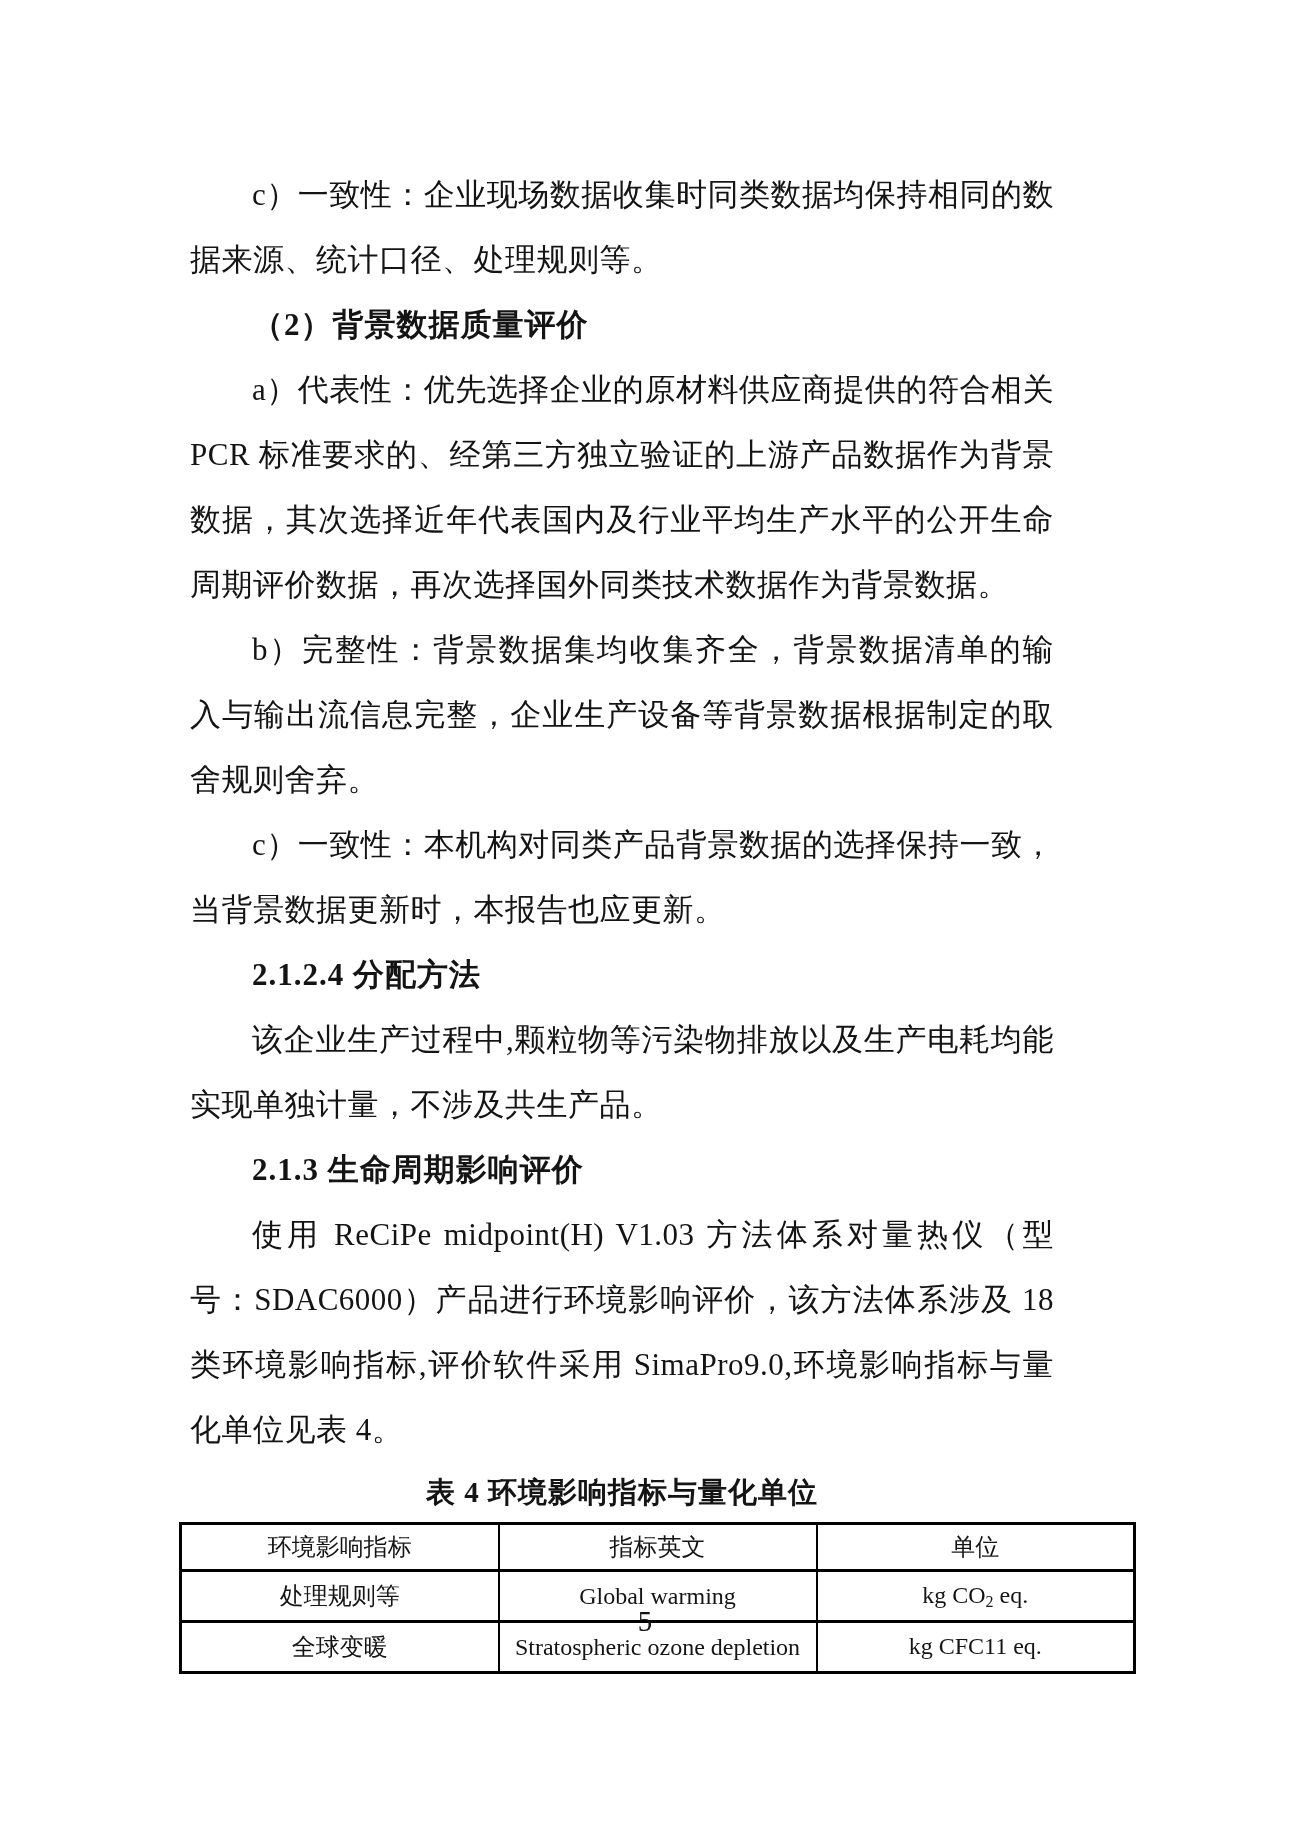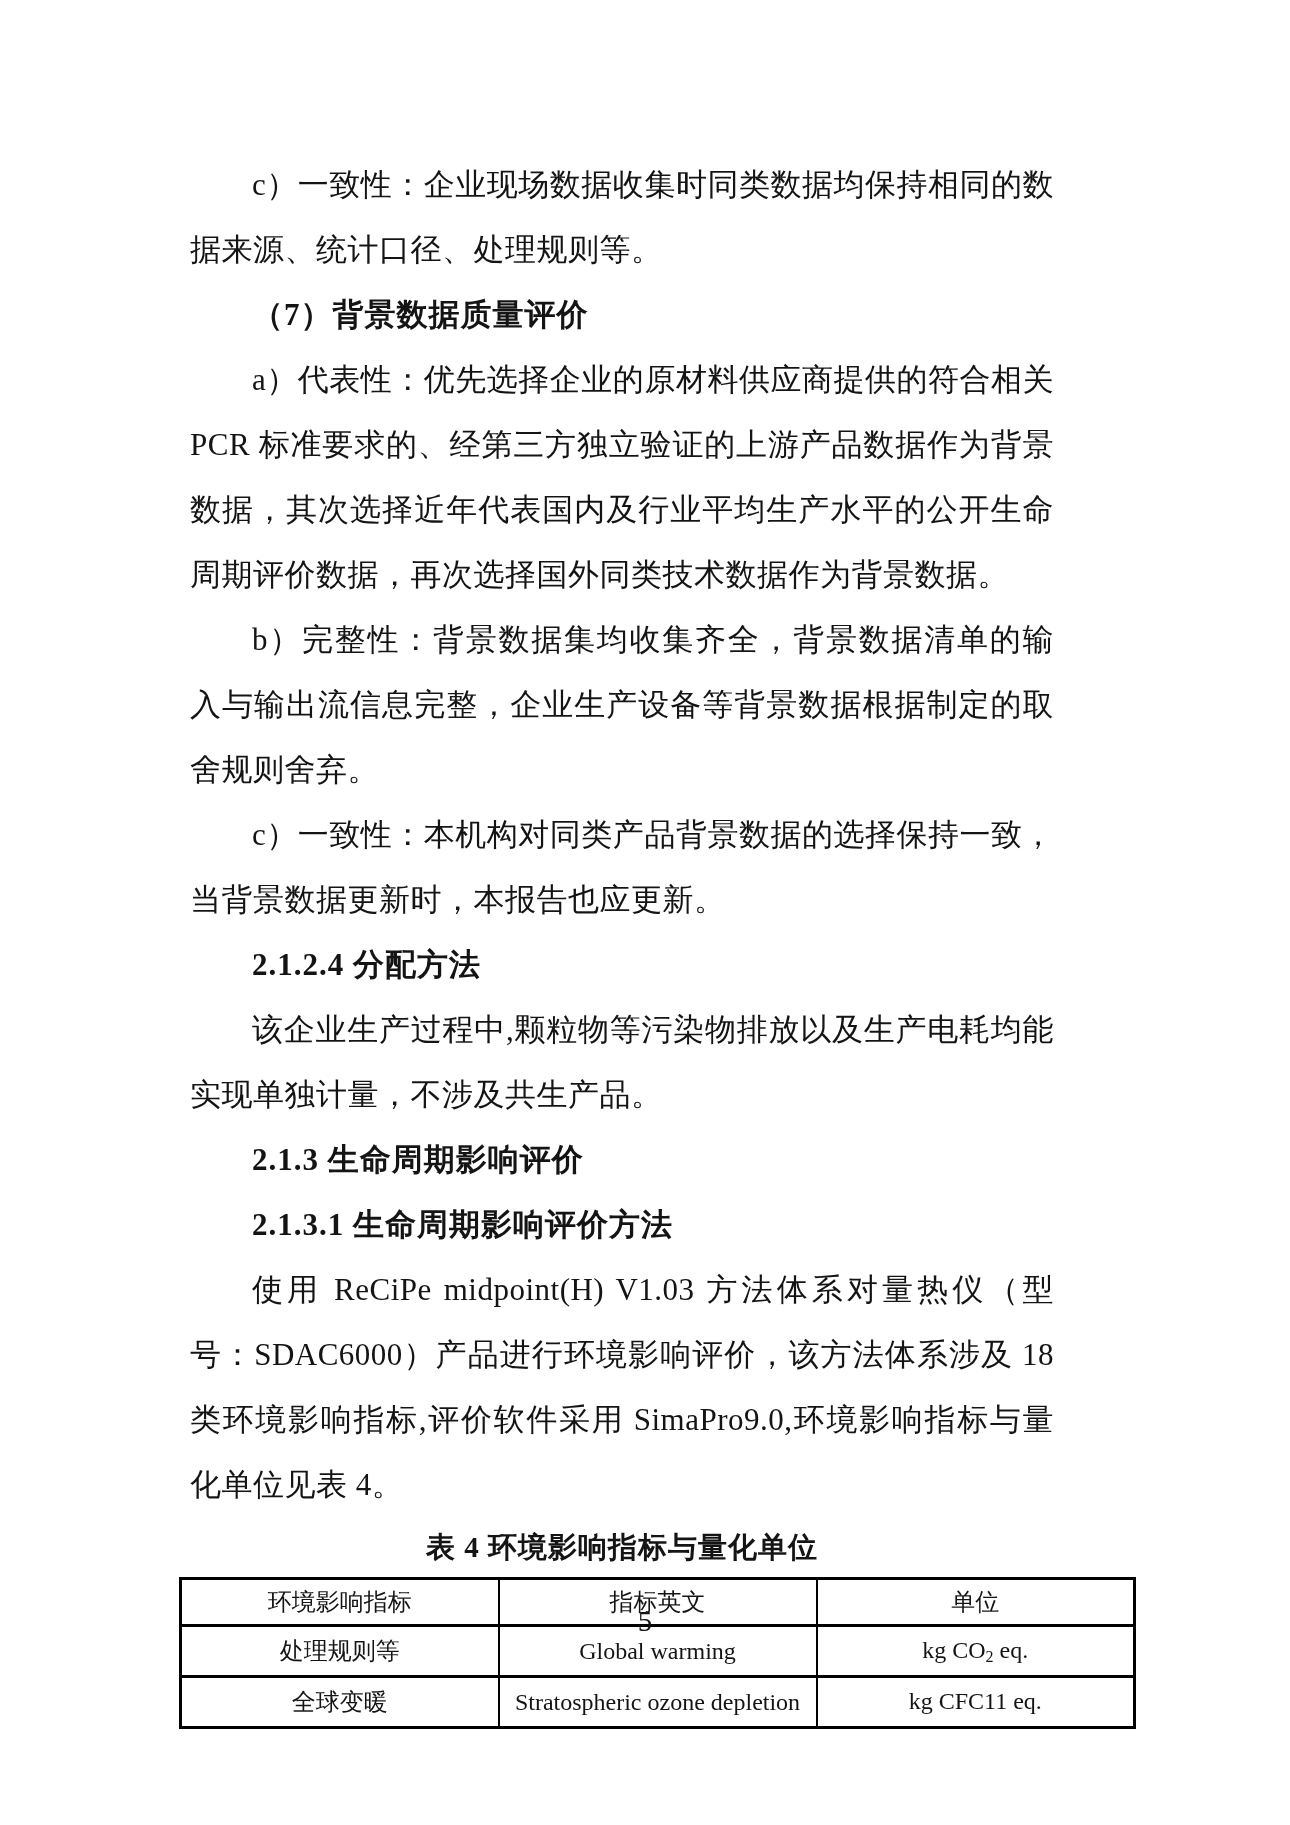--- a/index.html
+++ b/index.html
@@ -7,21 +7,21 @@
     width: 1290px; height: 1825px;
     background: #ffffff;
     font-family: "Liberation Serif", "DejaVu Serif", serif;
     color: #141414;
     overflow: hidden;
   }
   .page { position: relative; width: 1290px; height: 1825px; background: #ffffff; }
 
   .content {
     position: absolute;
-    left: 190px; top: 152px;
+    left: 190px; top: 162px;
     width: 864px;
   }
   .para {
     font-size: 31px;
     line-height: 65px;
     text-align: justify;
     text-justify: inter-character;
     text-indent: 2em;
     letter-spacing: 0.5px;
   }
@@ -71,35 +71,34 @@
   }
 </style>
 </head>
 <body>
 
 <div class="page">
   <div class="content">
 
     <p class="para">c）一致性：企业现场数据收集时同类数据均保持相同的数据来源、统计口径、处理规则等。</p>
 
-    <p class="para heading">（7）背景数据质量评价</p>
+    <p class="para heading">（2）背景数据质量评价</p>
 
     <p class="para">a）代表性：优先选择企业的原材料供应商提供的符合相关 PCR 标准要求的、经第三方独立验证的上游产品数据作为背景数据，其次选择近年代表国内及行业平均生产水平的公开生命周期评价数据，再次选择国外同类技术数据作为背景数据。</p>
 
     <p class="para">b）完整性：背景数据集均收集齐全，背景数据清单的输入与输出流信息完整，企业生产设备等背景数据根据制定的取舍规则舍弃。</p>
 
     <p class="para">c）一致性：本机构对同类产品背景数据的选择保持一致，当背景数据更新时，本报告也应更新。</p>
 
     <p class="para heading">2.1.2.4 分配方法</p>
 
     <p class="para">该企业生产过程中,颗粒物等污染物排放以及生产电耗均能实现单独计量，不涉及共生产品。</p>
 
     <p class="para heading">2.1.3 生命周期影响评价</p>
 
-    <p class="para heading">2.1.3.1 生命周期影响评价方法</p>
 
     <p class="para">使用 ReCiPe midpoint(H) V1.03 方法体系对量热仪（型号：SDAC6000）产品进行环境影响评价，该方法体系涉及 18 类环境影响指标,评价软件采用 SimaPro9.0,环境影响指标与量化单位见表 4。</p>
 
     <p class="para table-caption">表 4 环境影响指标与量化单位</p>
 
     <table class="impact-table">
       <thead>
         <tr>
           <th>环境影响指标</th>
           <th>指标英文</th>

